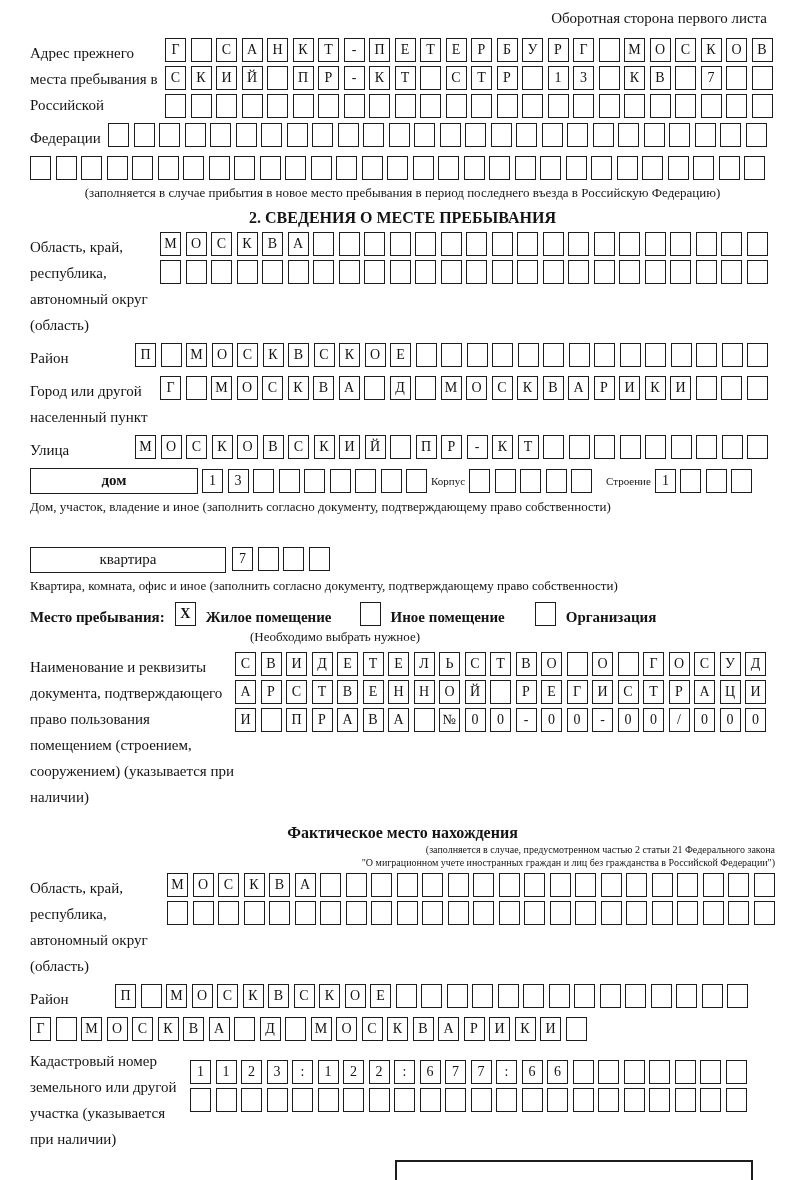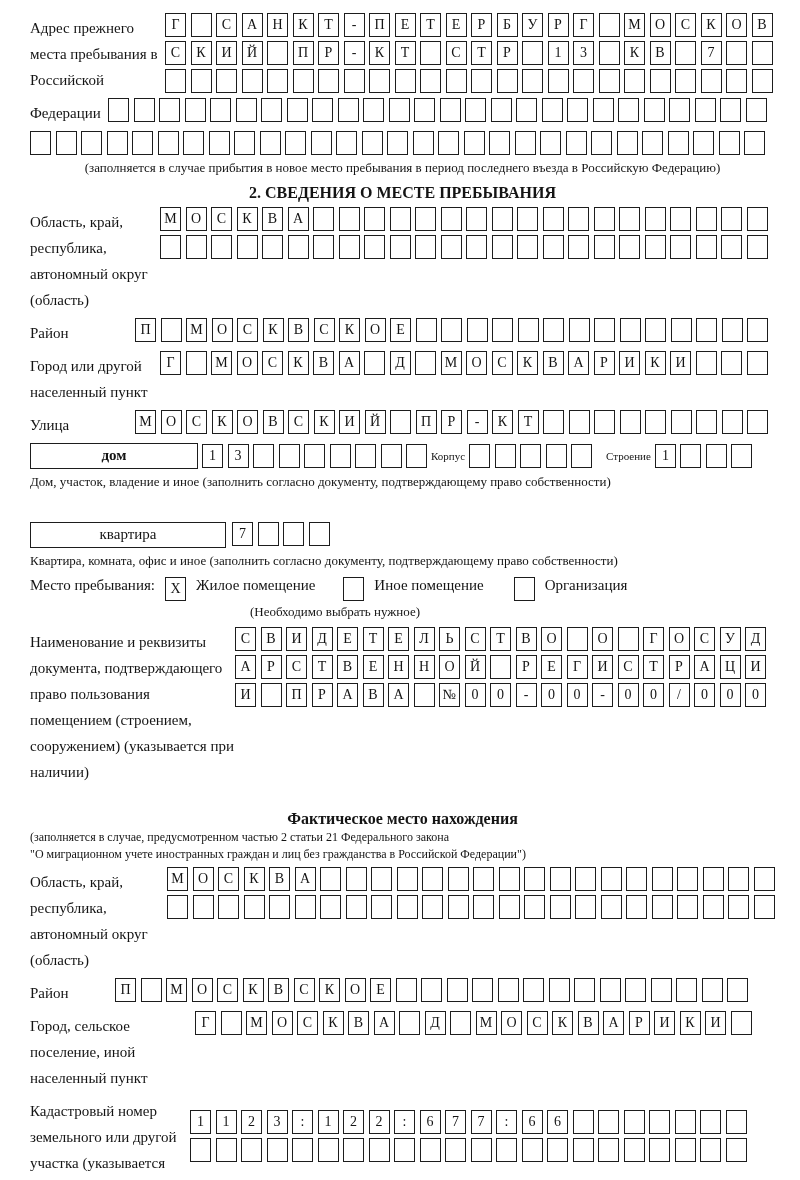--- a/index.html
+++ b/index.html
@@ -31,36 +31,37 @@
   .sect-title { font-weight:bold; text-align:center; font-size:16px; margin:8px 0 2px 0; }
 
   .wbox {
     border:1.6px solid #1d1d1d; height:26px; line-height:23px;
     text-align:center; font-size:15px; flex:0 0 auto;
   }
   .dom-box { width:168px;font-weight:bold; }
   .kv-box  { width:196px; }
   .inline-lbl { font-size:11px; line-height:26px; padding:0 4px; }
 
-  .chk-row { display:flex; align-items:flex-start; margin-top:8px; font-size:15px; }
+  .chk-row { display:flex; align-items:flex-end; margin-top:8px; font-size:15px;font-weight:bold; }
   .chk-row .cells { margin:0 10px; }
   .chk-note { font-size:13px; text-align:center; width:330px; margin-left:140px; margin-top:3px; }
 
-  .fact-cap { font-size:12px; text-align:left; margin-top:2px; }
+  .fact-cap { font-size:10px; text-align:right; margin-top:2px; }
 
   .stamp-box {
     margin-left:365px; width:358px; height:172px;
     border:2px solid #1d1d1d; margin-top:8px; background:#fff;
   }
 </style>
 </head>
 <body>
 
 <div class="page">
 
+  <div class="hdr-note">Оборотная сторона первого листа</div>
 
   <div class="frow">
     <div class="lbl w135">Адрес прежнего места пребывания в Российской</div>
     <div class="rowstack">
       <div class="cells">
           <span class="cell">Г</span>
           <span class="cell"></span>
           <span class="cell">С</span>
           <span class="cell">А</span>
           <span class="cell">Н</span>
@@ -485,21 +486,21 @@
           <span class="cell">0</span>
           <span class="cell">0</span>
           <span class="cell">/</span>
           <span class="cell">0</span>
           <span class="cell">0</span>
           <span class="cell">0</span>
         </div>
     </div>
   </div>
 
-  <div class="sect-title" style="margin-top:25px;">Фактическое место нахождения</div>
+  <div class="sect-title" style="margin-top:14px;">Фактическое место нахождения</div>
   <div class="fact-cap">(заполняется в случае, предусмотренном частью 2 статьи 21 Федерального закона</div>
   <div class="fact-cap">"О миграционном учете иностранных граждан и лиц без гражданства в Российской Федерации")</div>
 
   <div class="frow">
     <div class="lbl w137">Область, край, республика, автономный округ (область)</div>
     <div class="rowstack">
       <div class="cells">
           <span class="cell">М</span>
           <span class="cell">О</span>
           <span class="cell">С</span>
@@ -579,21 +580,20 @@
         <span class="cell"></span>
         <span class="cell"></span>
         <span class="cell"></span>
         <span class="cell"></span>
         <span class="cell"></span>
         <span class="cell"></span>
       </div>
   </div>
 
   <div class="frow">
-    <div class="lbl w165">Город, сельское поселение, иной населенный пункт</div>
     <div class="cells">
         <span class="cell">Г</span>
         <span class="cell"></span>
         <span class="cell">М</span>
         <span class="cell">О</span>
         <span class="cell">С</span>
         <span class="cell">К</span>
         <span class="cell">В</span>
         <span class="cell">А</span>
         <span class="cell"></span>

